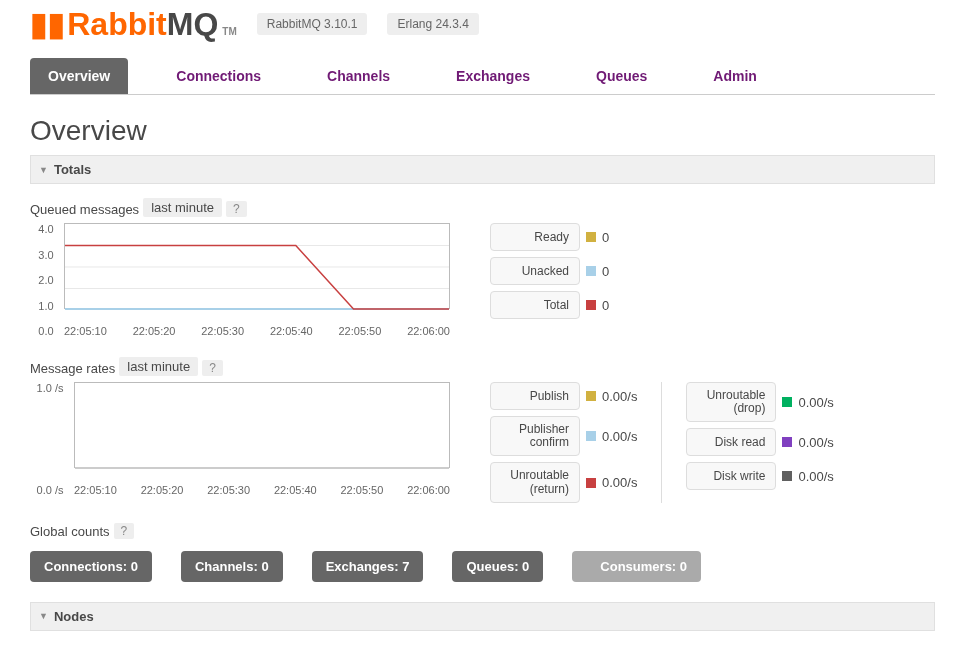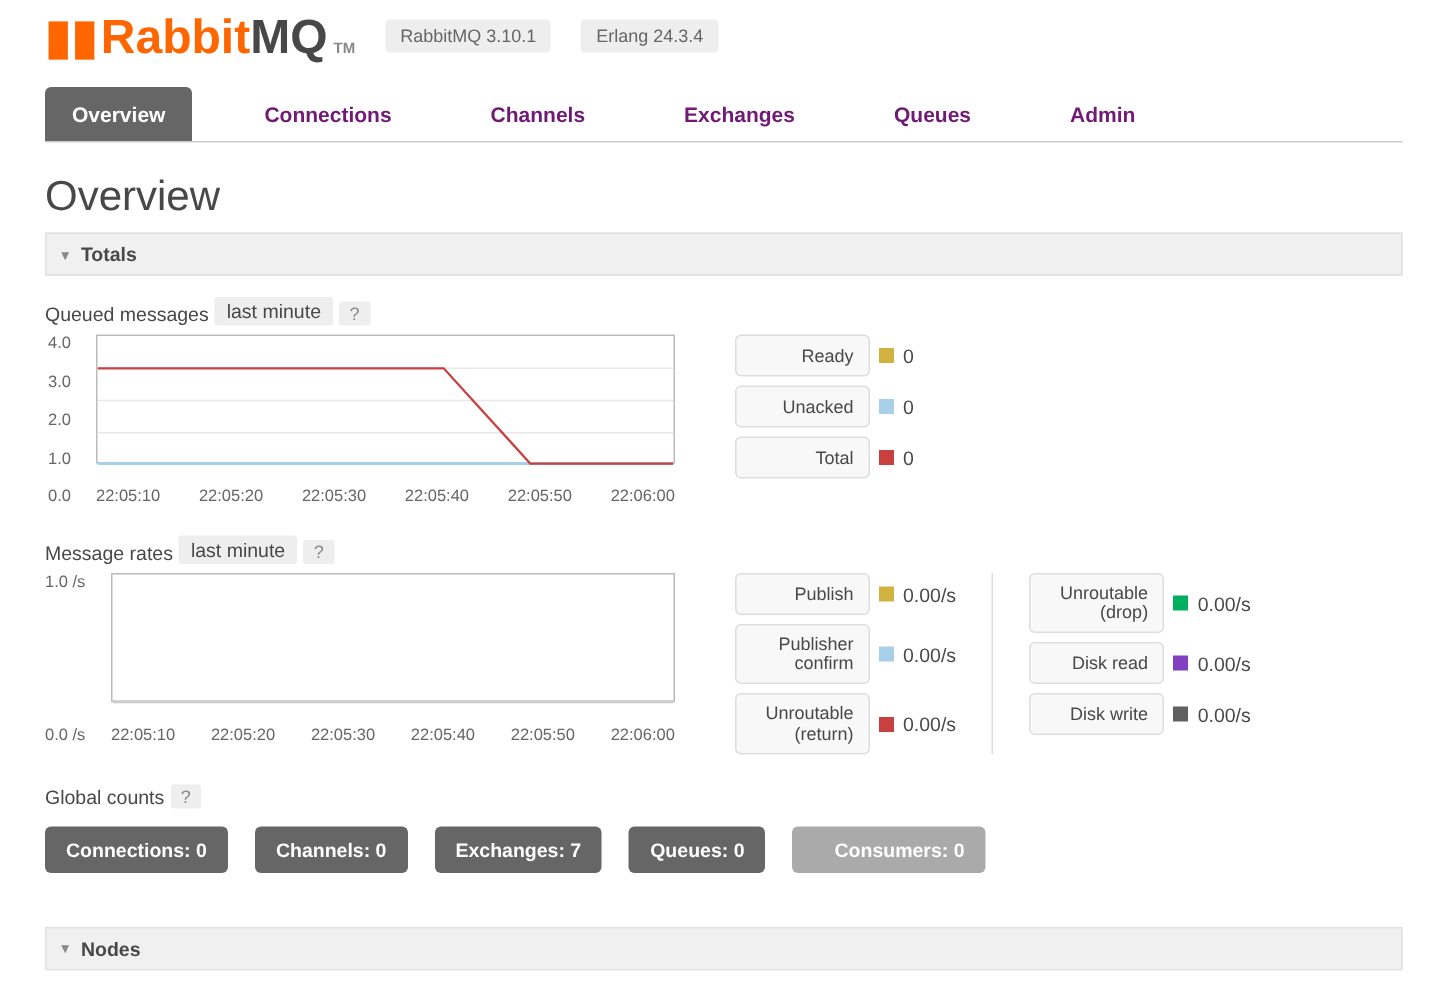--- a/index.html
+++ b/index.html
@@ -16,31 +16,31 @@
 .nav-item.active { background: #666; color: #fff; }
 h1 { font-size: 28px; font-weight: normal; color: #484848; margin: 20px 0 8px 0; }
 .section-header { background: #f0f0f0; padding: 6px 8px; font-weight: bold; font-size: 13px; display: flex; align-items: center; gap: 6px; border: 1px solid #e0e0e0; cursor: pointer; }
 .triangle { font-size: 9px; color: #888; }
 .subsection { margin: 14px 0 6px 0; display: flex; align-items: flex-end; gap: 4px; font-size: 13px; }
 .time-badge { background: #eee; padding: 2px 8px; border-radius: 2px; }
 .help-icon { background: #eee; padding: 1px 7px; border-radius: 2px; font-size: 12px; color: #888; cursor: pointer; }
 .chart-row { display: flex; gap: 40px; align-items: flex-start; margin-bottom: 20px; }
 .chart-box { width: 420px; }
 .chart-canvas { border: 1px solid #bbb; background: #fff; position: relative; }
-.y-labels { position: absolute; left: -32px; top: 0; bottom: 0; display: flex; flex-direction: column; justify-content: space-between; text-align: left; width: 28px; font-size: 11px; color: #666; }
+.y-labels { position: absolute; left: -32px; top: 0; bottom: 0; display: flex; flex-direction: column; justify-content: space-between; text-align: center; width: 28px; font-size: 11px; color: #666; }
 .x-labels { display: flex; justify-content: space-between; font-size: 11px; color: #666; margin-top: 16px; padding: 0 0; }
 .chart-wrap { margin-left: 34px; position: relative; }
 .legend-col { display: flex; flex-direction: column; gap: 6px; }
 .legend-row { display: flex; align-items: center; gap: 6px; }
 .legend-btn { background: #f8f8f8; border: 1px solid #ddd; border-radius: 4px; padding: 6px 10px; width: 90px; text-align: right; font-size: 12px; cursor: pointer; }
 .legend-swatch { width: 10px; height: 10px; display: inline-block; }
 .legend-val { font-size: 13px; }
 .legend-divider { width: 1px; background: #ddd; align-self: stretch; margin: 0 8px; }
 .rates-legends { display: flex; gap: 16px; }
-.counts-row { display: flex; gap: 18px; margin: 12px 0 36px 0; }
+.counts-row { display: flex; gap: 29px; margin: 12px 0 20px 0; }
 .count-pill { background: #666; color: #fff; padding: 8px 14px; border-radius: 4px; font-size: 13px; font-weight: bold; cursor: pointer; }
 .count-pill.muted { background: #aaa; padding-left: 28px; }
 svg line.grid { stroke: #e8e8e8; stroke-width: 1; }
 </style>
 </head>
 <body>
 
 <div class="header">
   <div class="logo">
     <span class="logo-icon">▮▮</span>

